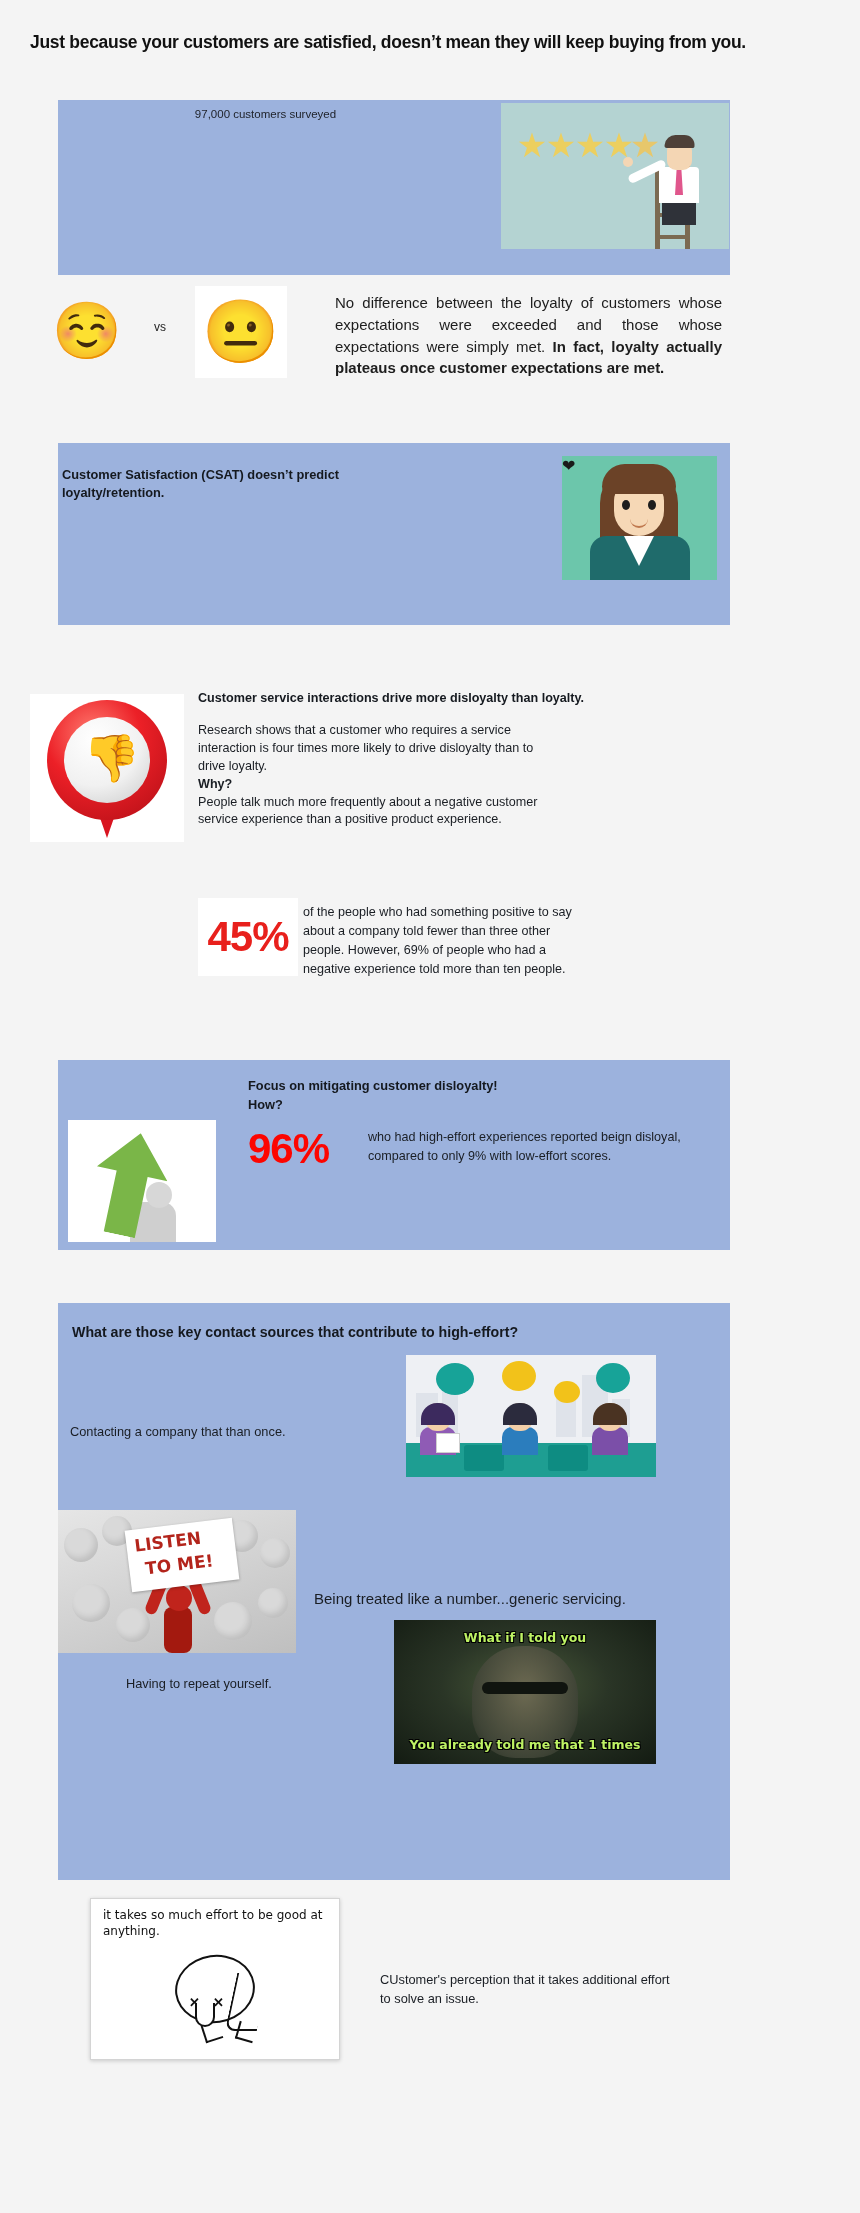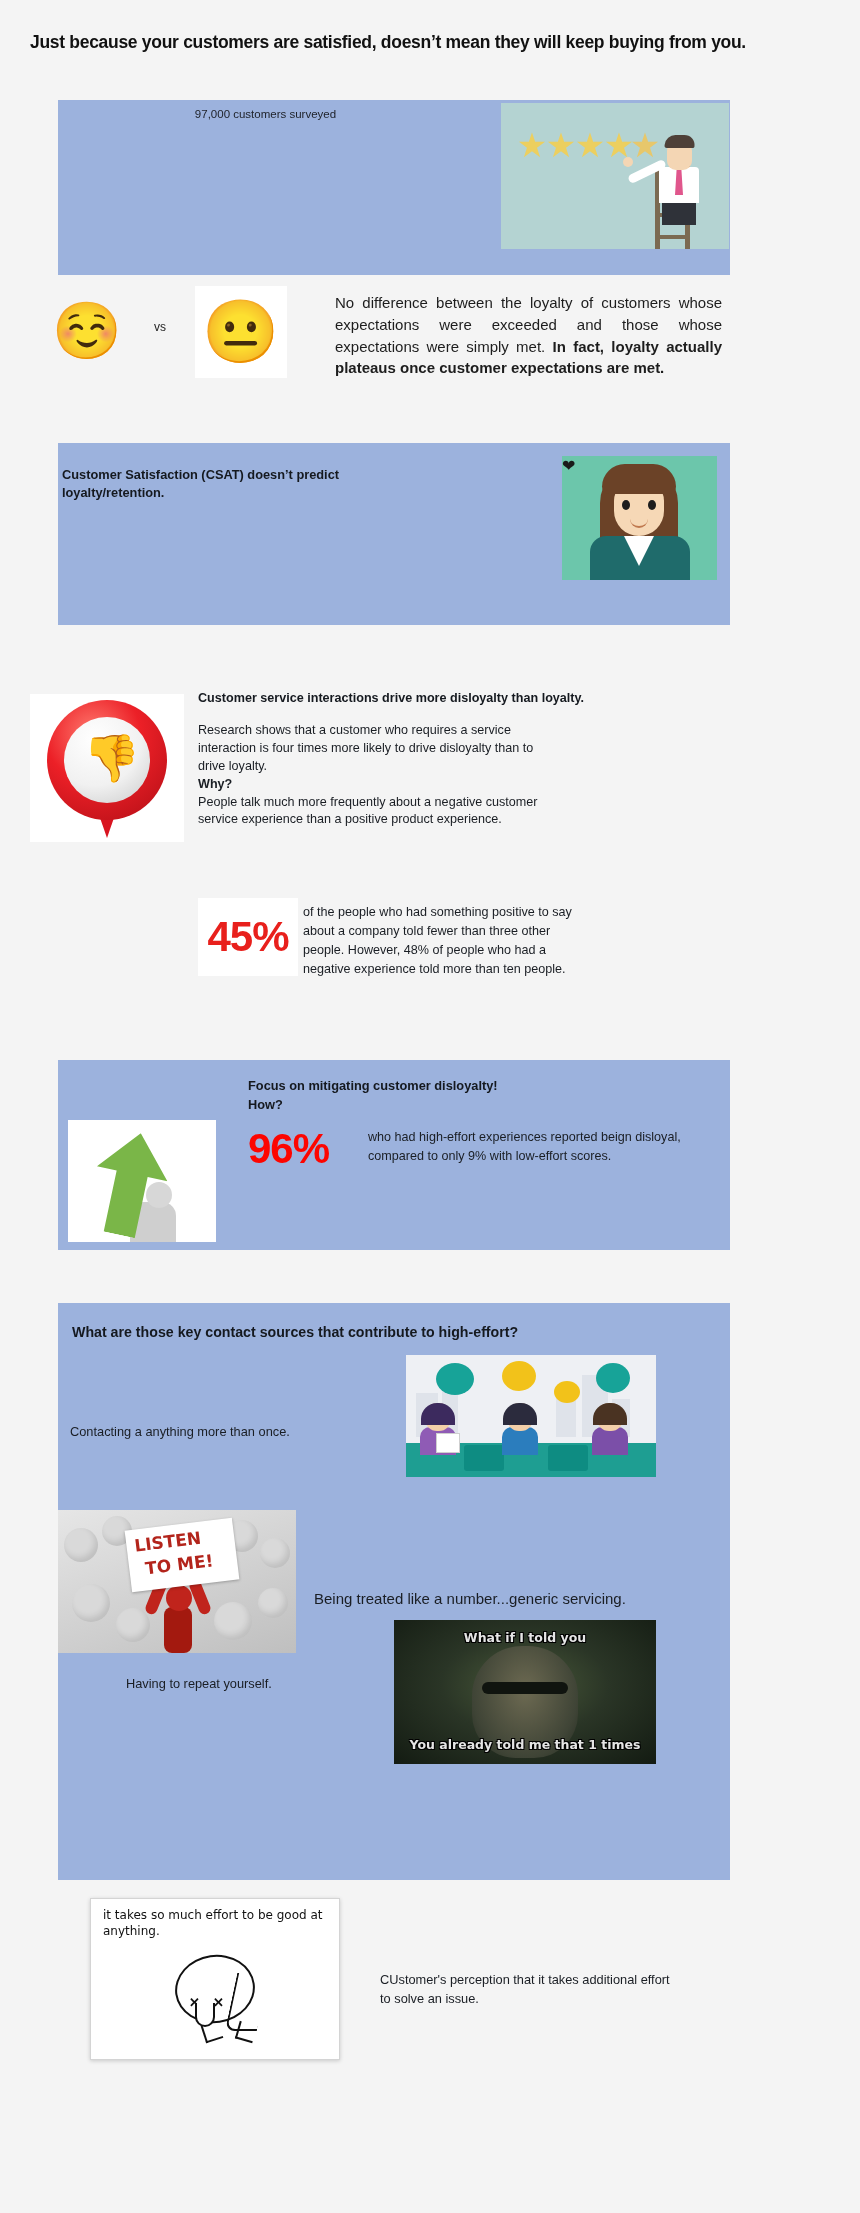--- a/index.html
+++ b/index.html
@@ -504,21 +504,21 @@
     position: absolute; left: 78px; top: 26px; width: 106px; height: 112px;
     background: radial-gradient(ellipse at 50% 40%, #6d6a52 0%, #3f4436 70%, #222a1e 100%);
     border-radius: 50px 50px 44px 44px;
   }
   .matrix-img .glasses {
     position: absolute; left: 88px; top: 62px; width: 86px; height: 12px;
     background: #10140f; border-radius: 6px;
   }
   .matrix-img .cap-top, .matrix-img .cap-bot {
     position: absolute; left: 0; width: 262px; text-align: center;
-    color: #e5e5e5; font-weight: bold; font-size: 12.5px;
+    color: #bef264; font-weight: bold; font-size: 12.5px;
     text-shadow: -1px -1px 0 #000, 1px -1px 0 #000, -1px 1px 0 #000, 1px 1px 0 #000;
     font-family: "DejaVu Sans", sans-serif;
   }
   .matrix-img .cap-top { top: 10px; }
   .matrix-img .cap-bot { bottom: 12px; }
 
   .effort-img {
     position: absolute;
     left: 90px;
     top: 1898px;
@@ -644,38 +644,38 @@
       <div class="inner"></div>
       <div class="thumb">👎</div>
     </div>
   </div>
   <div class="svc-title">Customer service interactions drive more disloyalty than loyalty.</div>
   <div class="svc-body"><span>Research shows that a customer who requires a service interaction is four times more likely to drive disloyalty than to drive loyalty.</span><span class="why">Why?</span><span>People talk much more frequently about a negative customer service experience than a positive product experience.</span></div>
 
   <div class="stat45-box">
     <span class="stat45">45%</span>
   </div>
-  <div class="stat45-text">of the people who had something positive to say about a company told fewer than three other people. However, 48% of people who had a negative experience told more than ten people.</div>
+  <div class="stat45-text">of the people who had something positive to say about a company told fewer than three other people. However, 69% of people who had a negative experience told more than ten people.</div>
 
   <div class="panel focus-panel"></div>
   <div class="focus-title"><span>Focus on mitigating customer disloyalty!</span><br><span>How?</span></div>
   <div class="arrow-img">
     <div class="figure-body"></div>
     <div class="figure-head"></div>
     <div class="arrow"></div>
   </div>
   <div class="stat96-wrap">
     <span class="stat96">96%</span>
   </div>
   <div class="stat96-text">who had high-effort experiences reported beign disloyal, compared to only 9% with low-effort scores.</div>
 
   <div class="panel contact-panel"></div>
   <div class="contact-title">What are those key contact sources that contribute to high-effort?</div>
 
-  <div class="contact-txt-1">Contacting a anything more than once.</div>
+  <div class="contact-txt-1">Contacting a company that than once.</div>
   <div class="callcenter-img">
     <div class="cc">
       <div class="sky"></div>
       <div class="bldg b1"></div>
         <div class="bldg b2"></div>
         <div class="bldg b3"></div>
       <div class="bldg b4"></div>
         <div class="bldg b5"></div>
       <div class="bub bub-teal"></div>
       <div class="bub bub-yellow"></div>

